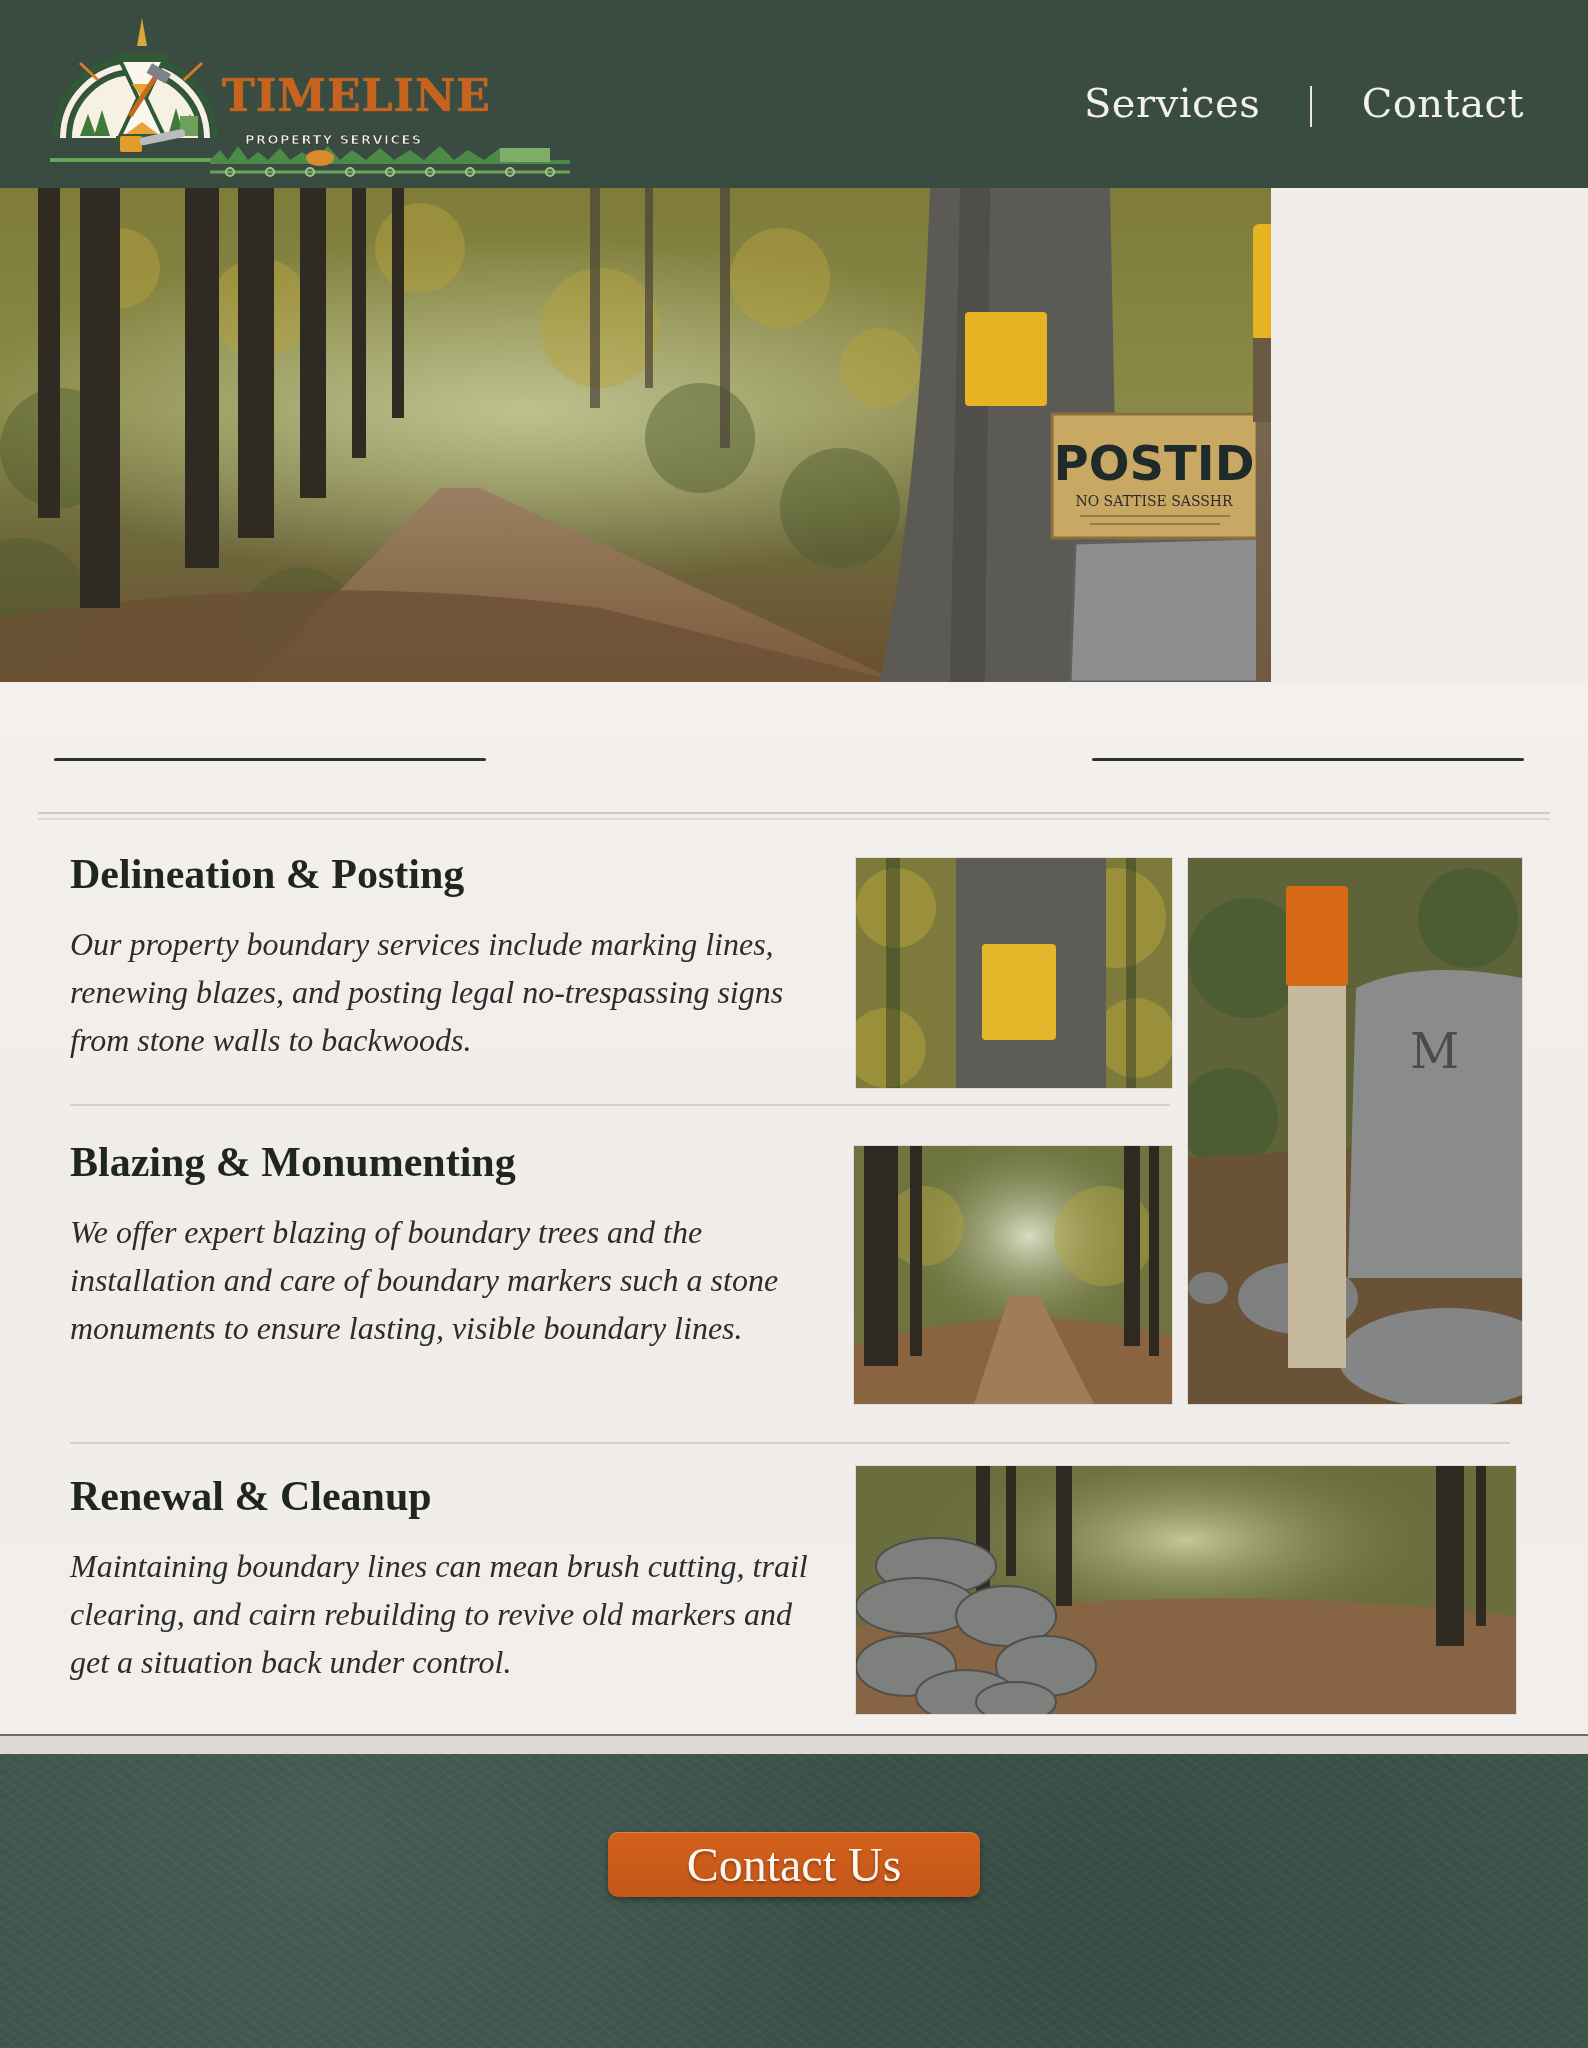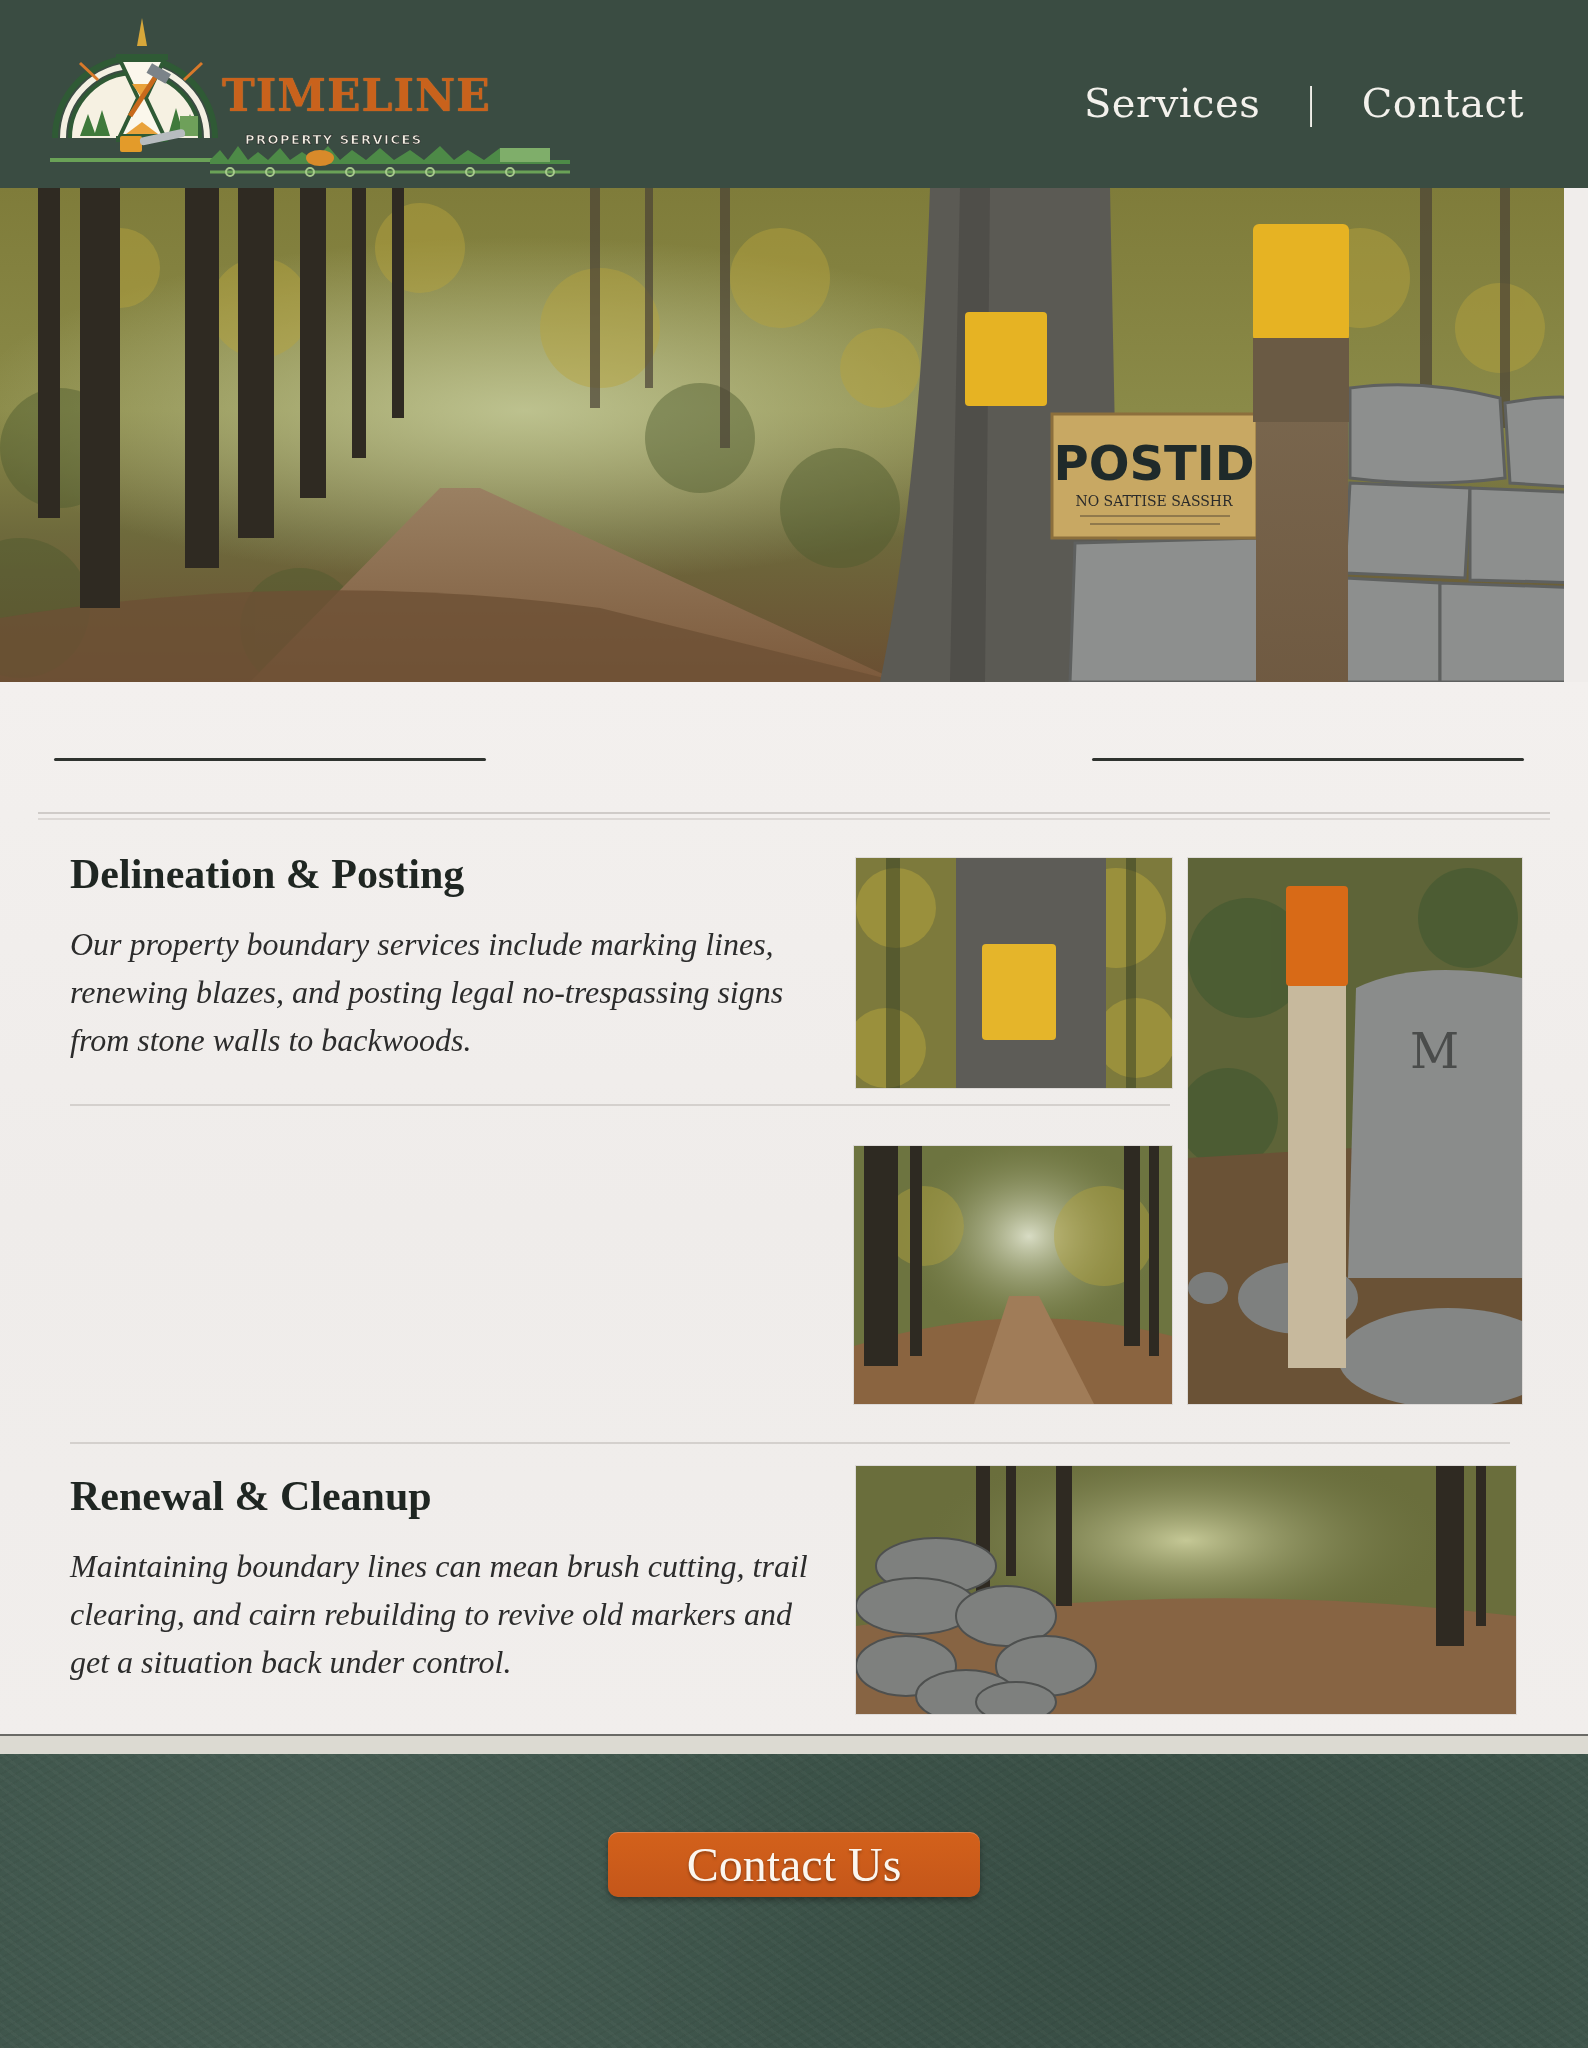--- a/index.html
+++ b/index.html
@@ -28,21 +28,21 @@
   }
   .logo-trees { position: absolute; left: 170px; top: 122px; width: 360px; height: 40px; }
   .nav { position: absolute; right: 64px; top: 80px; display: flex; align-items: center; gap: 0; }
   .nav a {
     color: #f3f1ec; text-decoration: none;
     font-family: "DejaVu Serif", serif; font-size: 40px; letter-spacing: 0.5px;
   }
   .nav .sep { color: #f3f1ec; font-size: 40px; margin: 0 44px; font-family: "DejaVu Sans", sans-serif; font-weight: 300; }
 
   
-  .hero { position: absolute; left: 0; top: 188px; width: 1564px; height: 494px; overflow: hidden; background: #22c55e; }
+  .hero { position: absolute; left: 0; top: 188px; width: 1271px; height: 494px; overflow: hidden; background: #22c55e; }
 
   
   .content {
     position: absolute; left: 0; top: 682px; width: 1588px; height: 1060px;
     background: linear-gradient(180deg, #f3f0ee 0%, #efecea 50%, #f1eeec 100%);
   }
   .section-title-row { position: absolute; left: 54px; top: 20px; width: 1470px; height: 80px; }
   .section-title-row .rule { position: absolute; top: 56px; height: 3px; background: #2f332f; border-radius: 2px; }
   .section-title {
     position: absolute; left: 0; right: 0; top: 8px; text-align: center;
@@ -244,20 +244,24 @@
   </div>
   <div class="double-rule" style="top:130px;"></div>
   <div class="double-rule" style="top:136px; background:#dcd8d5;"></div>
 
   <article class="service" style="top:168px; width:760px;">
     <h2>Delineation &amp; Posting</h2>
     <p style="width:740px;">Our property boundary services include marking lines, renewing blazes, and posting legal no-trespassing signs from stone walls to backwoods.</p>
   </article>
   <div class="divider" style="top:422px; width:1100px;"></div>
 
+  <article class="service" style="top:456px; width:780px;">
+    <h2>Blazing &amp; Monumenting</h2>
+    <p style="width:780px;">We offer expert blazing of boundary trees and the installation and care of boundary markers such a stone monuments to ensure lasting, visible boundary lines.</p>
+  </article>
   <div class="divider" style="top:760px; width:1440px;"></div>
 
   <article class="service" style="top:790px; width:760px;">
     <h2>Renewal &amp; Cleanup</h2>
     <p style="width:760px;">Maintaining boundary lines can mean brush cutting, trail clearing, and cairn rebuilding to revive old markers and get a situation back under control.</p>
   </article>
 
   <div class="photo" style="left:856px; top:176px; width:316px; height:230px;">
     <svg width="316" height="230" viewBox="0 0 316 230">
       <rect width="316" height="230" fill="#7d7a3c"></rect>

